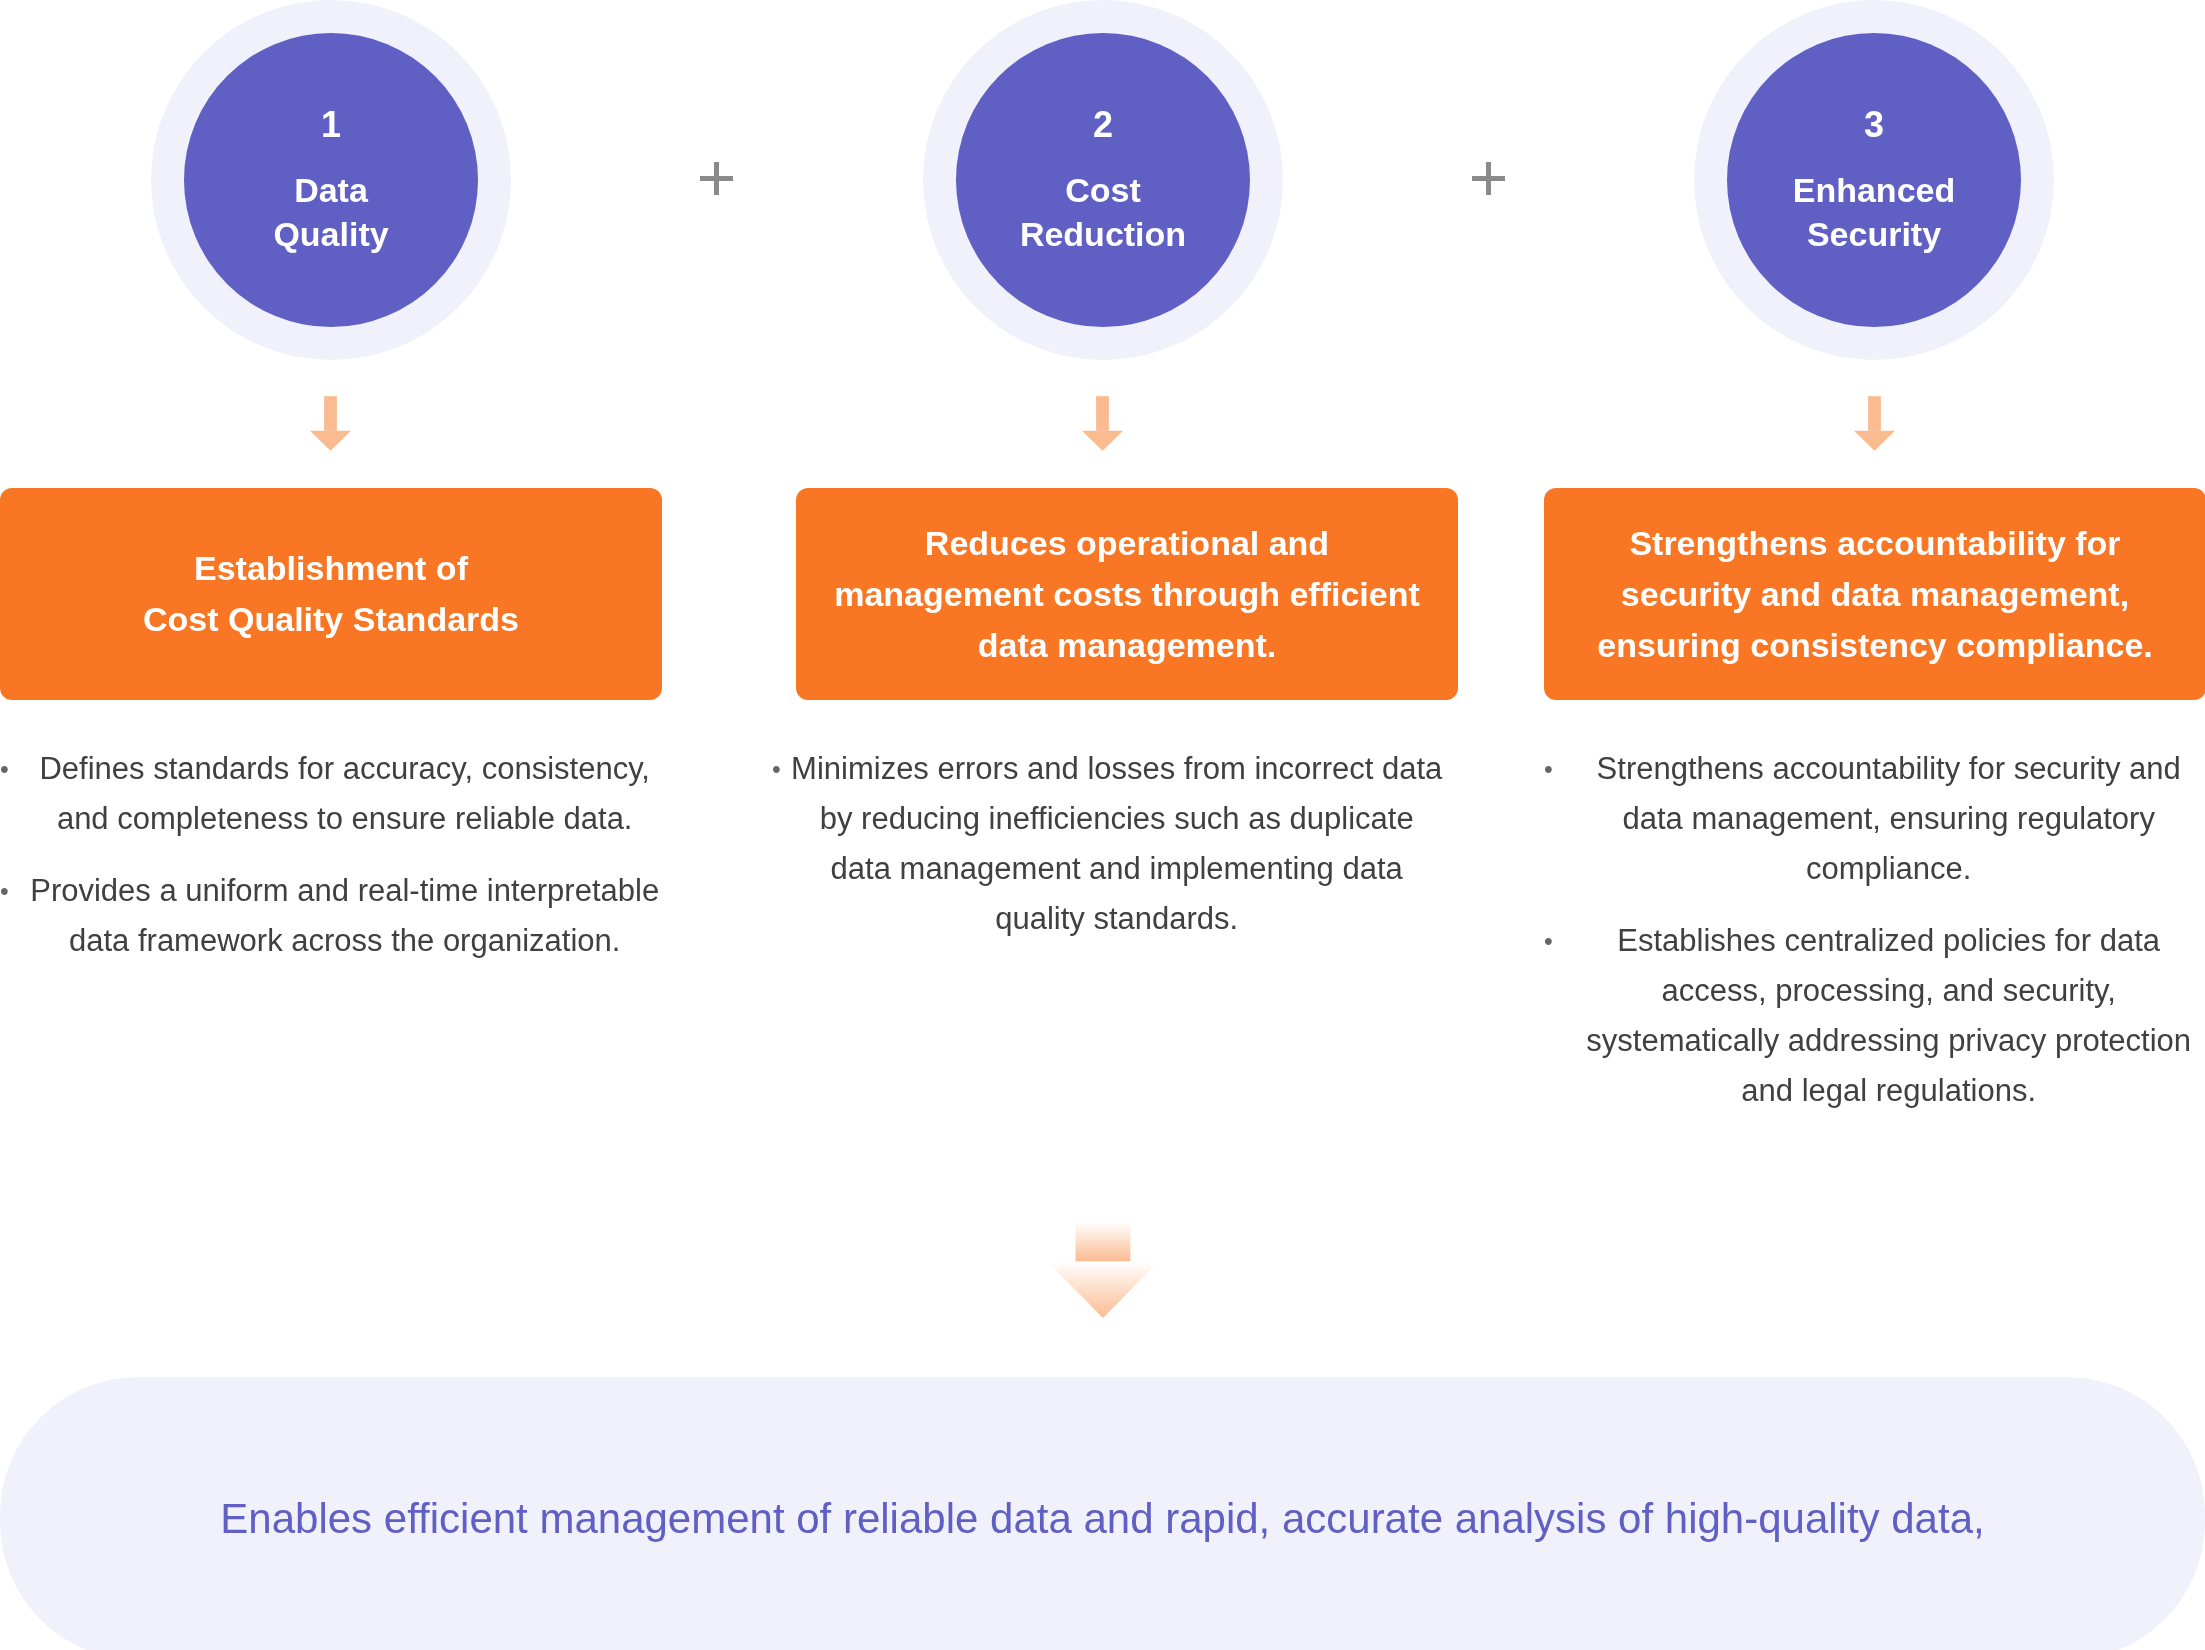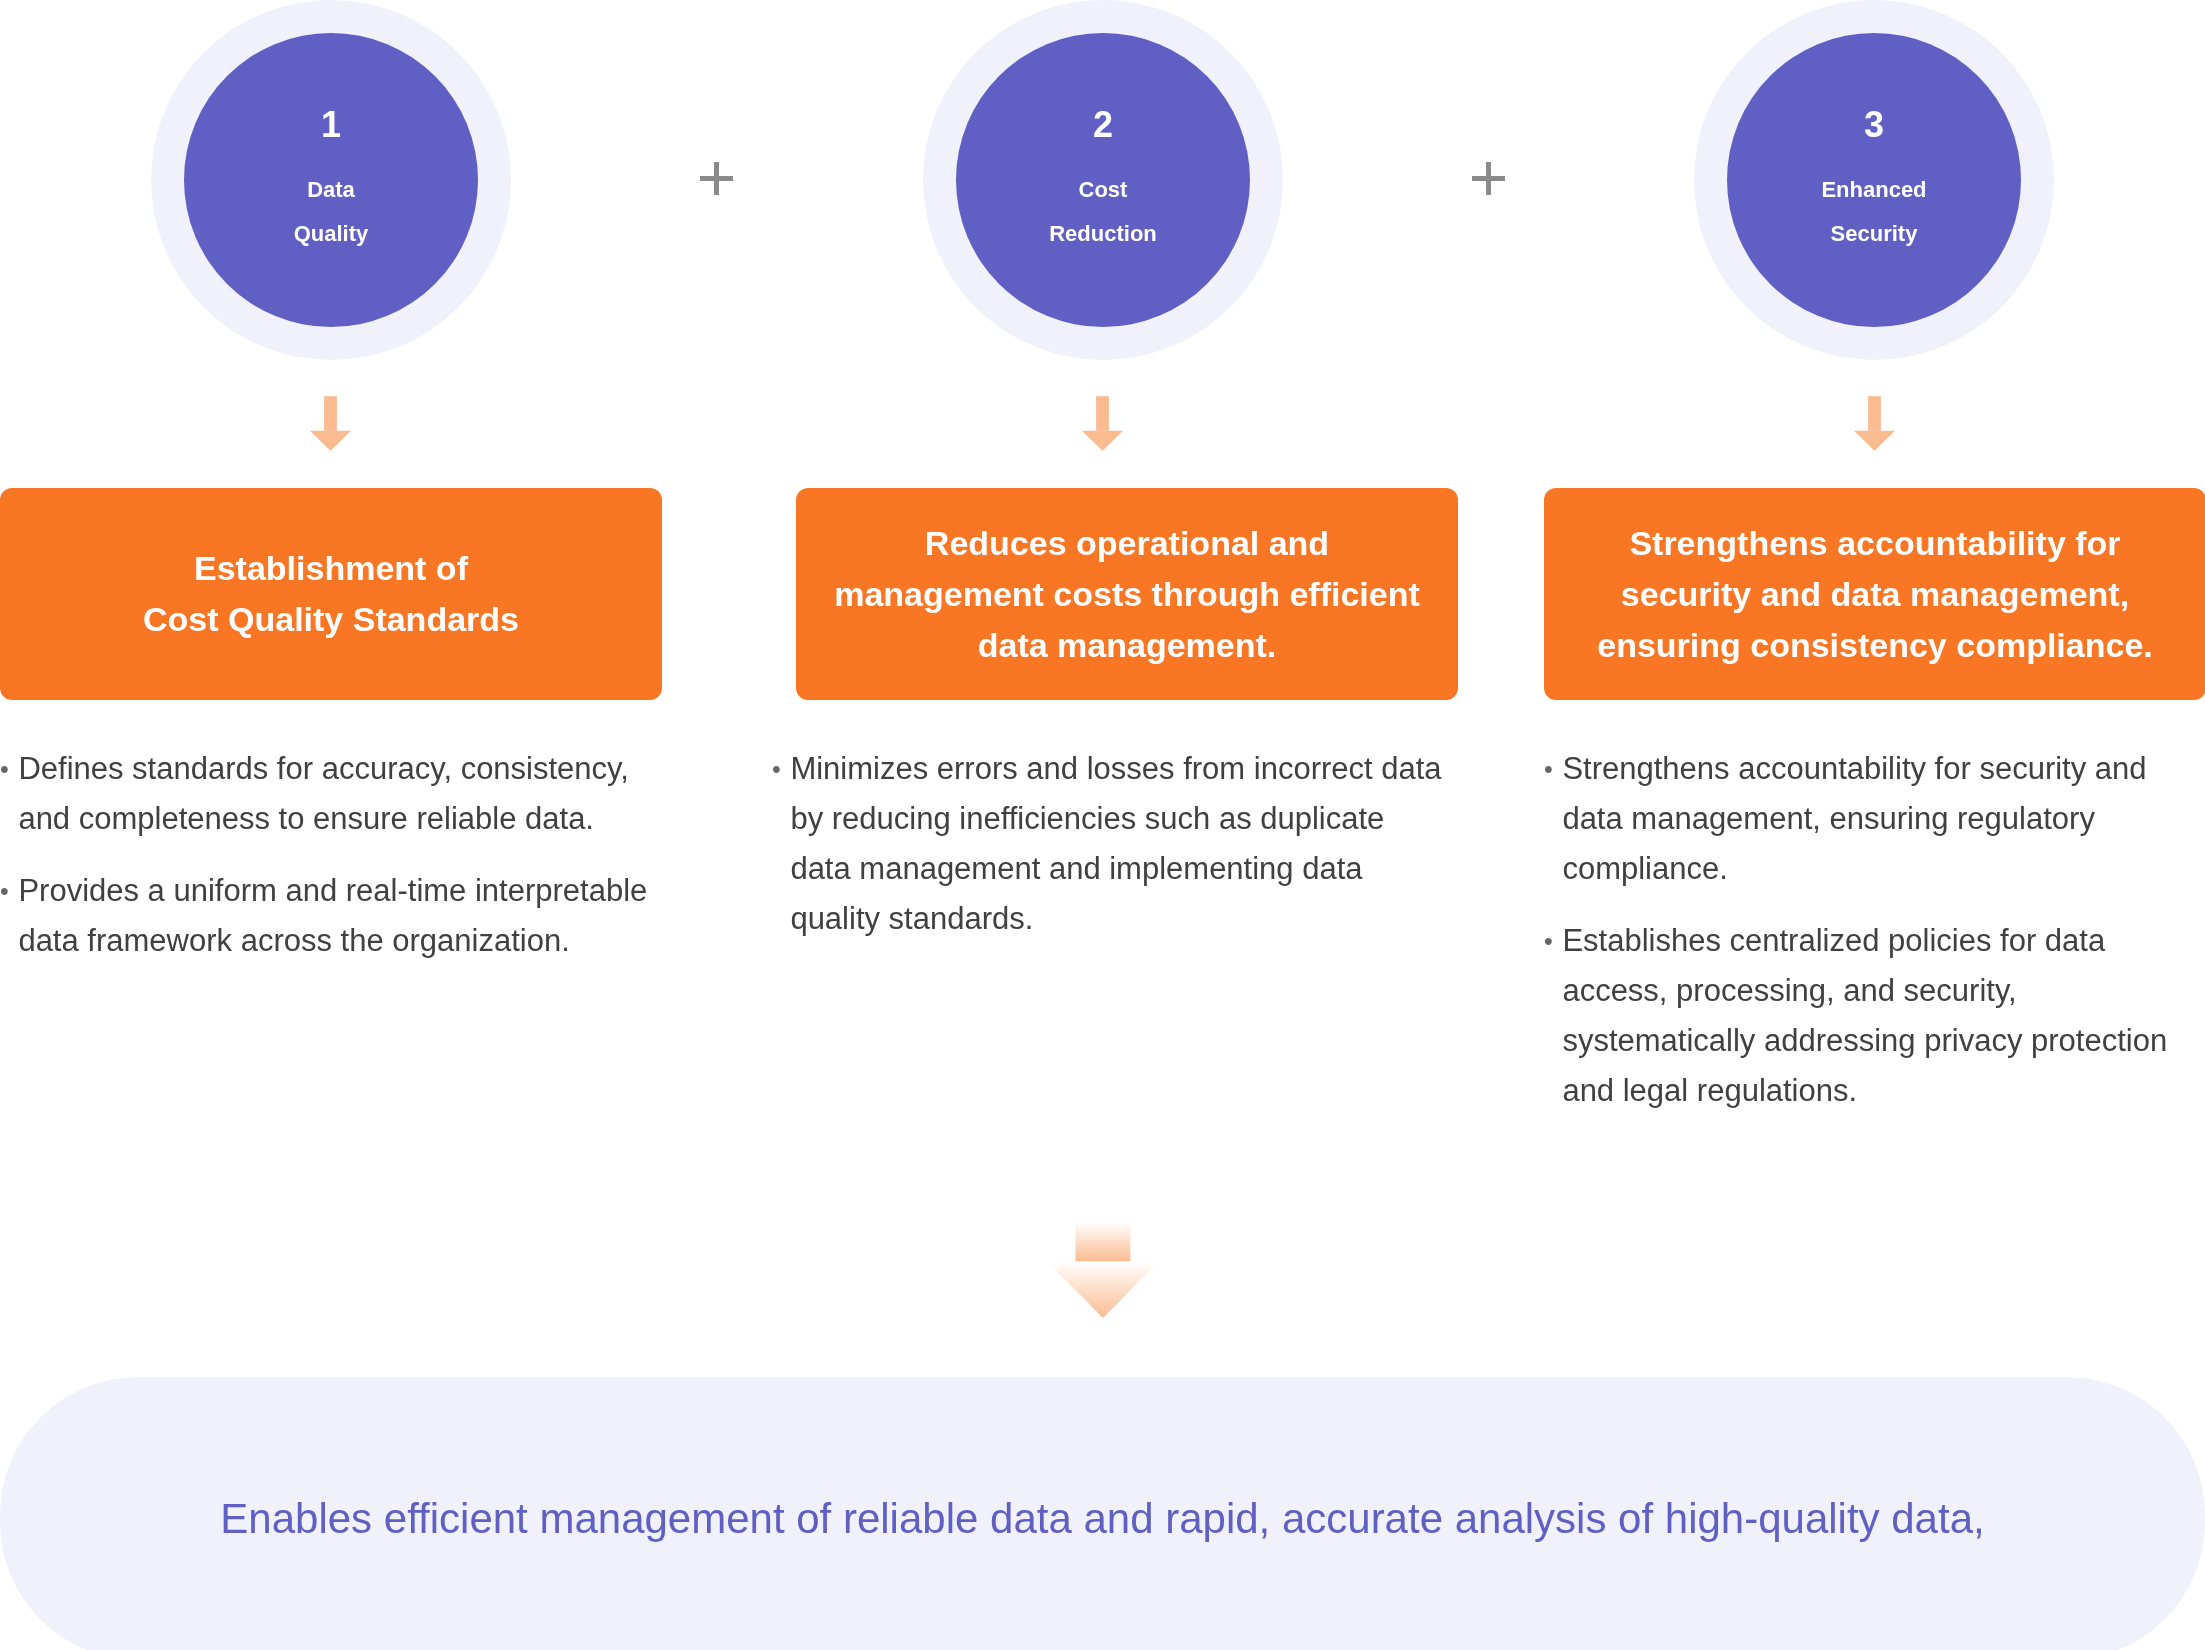--- a/index.html
+++ b/index.html
@@ -2,31 +2,31 @@
 <html style="font-size:7.4px"><head>
 <meta charset="utf-8">
 <style>
   html, body { margin:0; padding:0; background:#ffffff; }
   body { width:2205px; height:1650px; position:relative; overflow:hidden;
          font-family:"Liberation Sans", "DejaVu Sans", sans-serif; }
   .halo { position:absolute; width:360px; height:360px; border-radius:50%; background:#f1f1fc; top:0; }
   .circle { position:absolute; left:33px; top:33px; width:294px; height:294px; border-radius:50%;
             background:#5f5fc4; color:#fff; display:flex; flex-direction:column; align-items:center; justify-content:center; text-align:center; }
   .circle .num { font-size:36px; font-weight:600; margin-bottom:22px; }
-  .circle .title { font-size:22px; font-weight:600; line-height:44px; white-space:pre-line; }
+  .circle .title { font-size:34px; font-weight:600; line-height:44px; white-space:pre-line; }
   .plus { position:absolute; top:160px; width:37px; height:37px; }
   .plus:before, .plus:after { content:""; position:absolute; background:#8a8a8a; }
   .plus:before { left:15.6px; top:1.8px; width:5.5px; height:33px; }
   .plus:after { left:1.8px; top:15.6px; width:33px; height:5.5px; }
   .arrow-small { position:absolute; top:396px; width:41px; height:55px; }
   .box { position:absolute; top:488px; width:662px; height:212px; background:#f97724; border-radius:12px;
          display:flex; align-items:center; justify-content:center; text-align:center; color:#fff;
          font-size:34px; font-weight:700; line-height:51px; white-space:pre-line; }
   .bullets { position:absolute; top:744px; width:671px; list-style:none; margin:0; padding:0;
-             color:#404040; font-size:31px; line-height:50px; }
+             color:#404040; font-size:31px; line-height:50px;text-align:center; }
   .bullets li { position:relative; padding-left:18.4px; margin-bottom:22px; }
   .bullets li:before { content:"•"; position:absolute; left:0; top:0; color:#666; font-size:25px; }
   .big-arrow { position:absolute; left:1047px; top:1222px; width:112px; height:96px; }
   .pill { position:absolute; left:0; top:1377px; width:2205px; height:283px; background:#f1f1fc; border-radius:138px;
           display:flex; flex-direction:column; align-items:center; justify-content:center; text-align:center; color:#5f5fc4; }
   .pill .line1 { font-size:42px; line-height:62px; }
   .pill .line2 { font-size:42px; line-height:62px; font-weight:700; }
 </style>
 </head>
 <body>

